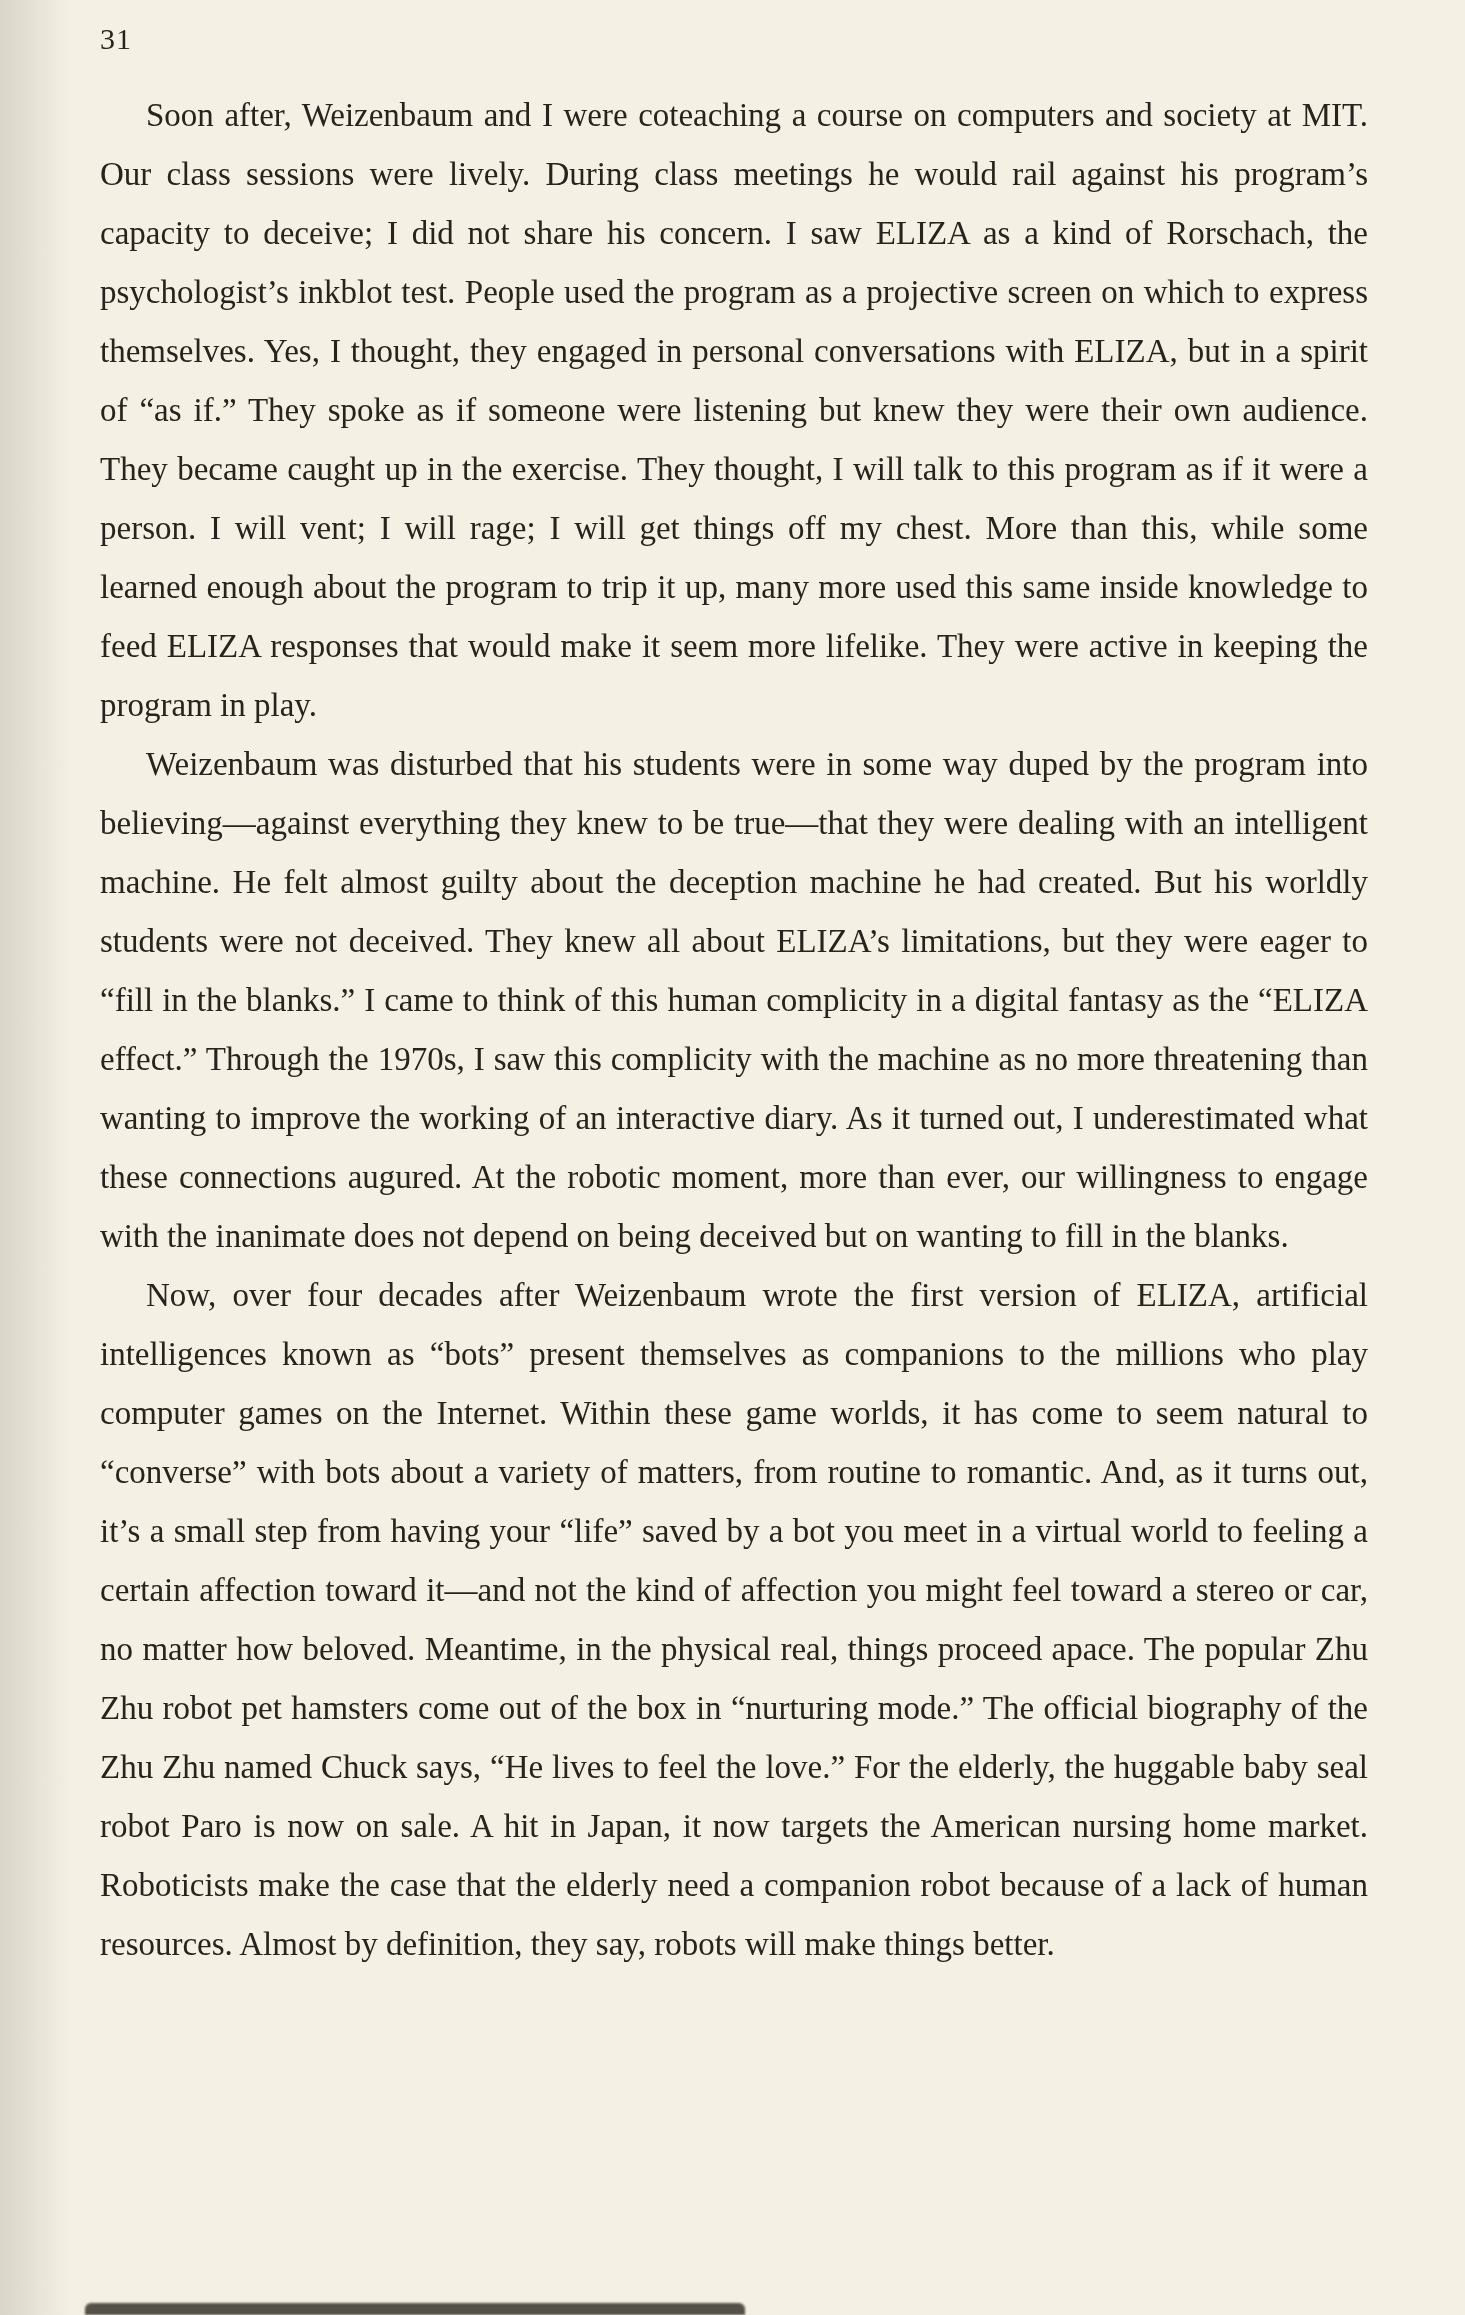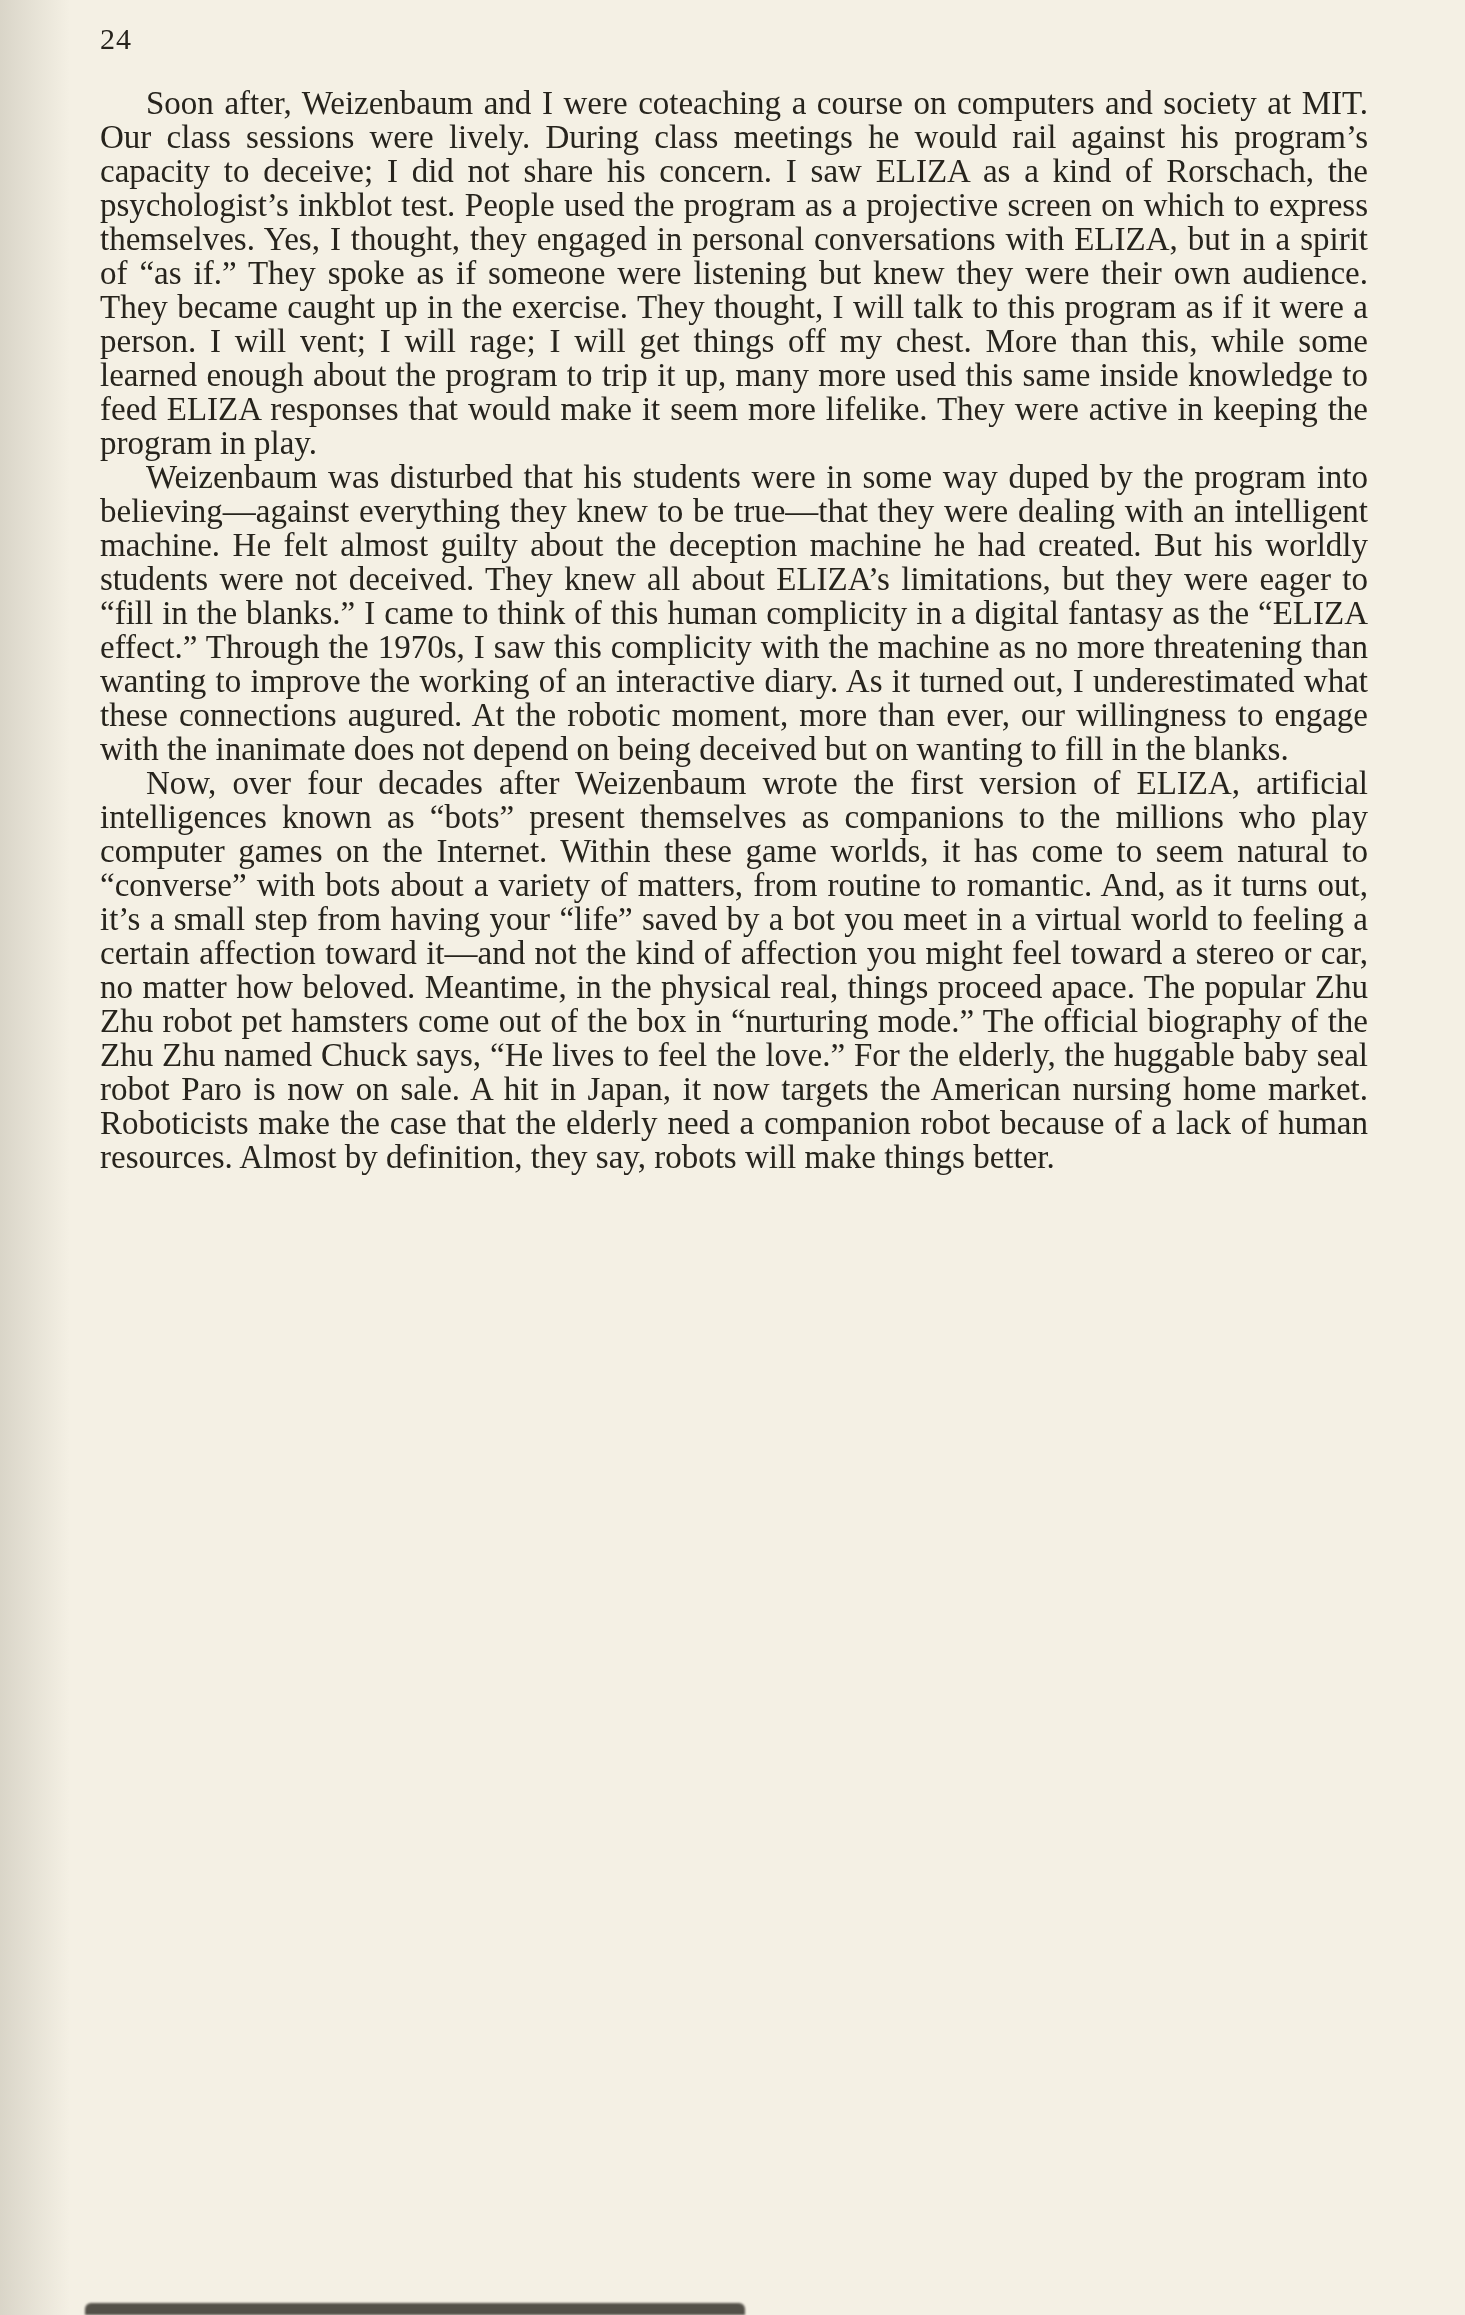--- a/index.html
+++ b/index.html
@@ -70,34 +70,34 @@
   }
   .page-body {
     position: absolute;
     top: 86px;
     left: 100px;
     right: 97px;
   }
   .body-paragraph {
     margin: 0;
     font-size: 33px;
-    line-height: 34px;
+    line-height: 59px;
     text-align: justify;
     text-indent: 46px;
     color: var(--ink, #27241d);
   }
 </style>
 </head>
 <body>
 
 <div class="page" style="--paper: #f4f0e4; --ink: #27241d;">
   <div class="scan-edge-left"></div>
 
   <header class="page-header">
-    <span class="page-number">24</span>
+    <span class="page-number">31</span>
   </header>
 
   <main class="page-body">
     <p class="body-paragraph">Soon after, Weizenbaum and I were coteaching a course on computers and society at MIT. Our class sessions were lively. During class meetings he would rail against his program’s capacity to deceive; I did not share his concern. I saw ELIZA as a kind of Rorschach, the psychologist’s inkblot test. People used the program as a projective screen on which to express themselves. Yes, I thought, they engaged in personal conversations with ELIZA, but in a spirit of “as if.” They spoke as if someone were listening but knew they were their own audience. They became caught up in the exercise. They thought, I will talk to this program as if it were a person. I will vent; I will rage; I will get things off my chest. More than this, while some learned enough about the program to trip it up, many more used this same inside knowledge to feed ELIZA responses that would make it seem more lifelike. They were active in keeping the program in play.</p>
     <p class="body-paragraph">Weizenbaum was disturbed that his students were in some way duped by the program into believing—against everything they knew to be true—that they were dealing with an intelligent machine. He felt almost guilty about the deception machine he had created. But his worldly students were not deceived. They knew all about ELIZA’s limitations, but they were eager to “fill in the blanks.” I came to think of this human complicity in a digital fantasy as the “ELIZA effect.” Through the 1970s, I saw this complicity with the machine as no more threatening than wanting to improve the working of an interactive diary. As it turned out, I underestimated what these connections augured. At the robotic moment, more than ever, our willingness to engage with the inanimate does not depend on being deceived but on wanting to fill in the blanks.</p>
     <p class="body-paragraph">Now, over four decades after Weizenbaum wrote the first version of ELIZA, artificial intelligences known as “bots” present themselves as companions to the millions who play computer games on the Internet. Within these game worlds, it has come to seem natural to “converse” with bots about a variety of matters, from routine to romantic. And, as it turns out, it’s a small step from having your “life” saved by a bot you meet in a virtual world to feeling a certain affection toward it—and not the kind of affection you might feel toward a stereo or car, no matter how beloved. Meantime, in the physical real, things proceed apace. The popular Zhu Zhu robot pet hamsters come out of the box in “nurturing mode.” The official biography of the Zhu Zhu named Chuck says, “He lives to feel the love.” For the elderly, the huggable baby seal robot Paro is now on sale. A hit in Japan, it now targets the American nursing home market. Roboticists make the case that the elderly need a companion robot because of a lack of human resources. Almost by definition, they say, robots will make things better.</p>
   </main>
 
   <div class="scan-edge-bottom"></div>
 </div>

